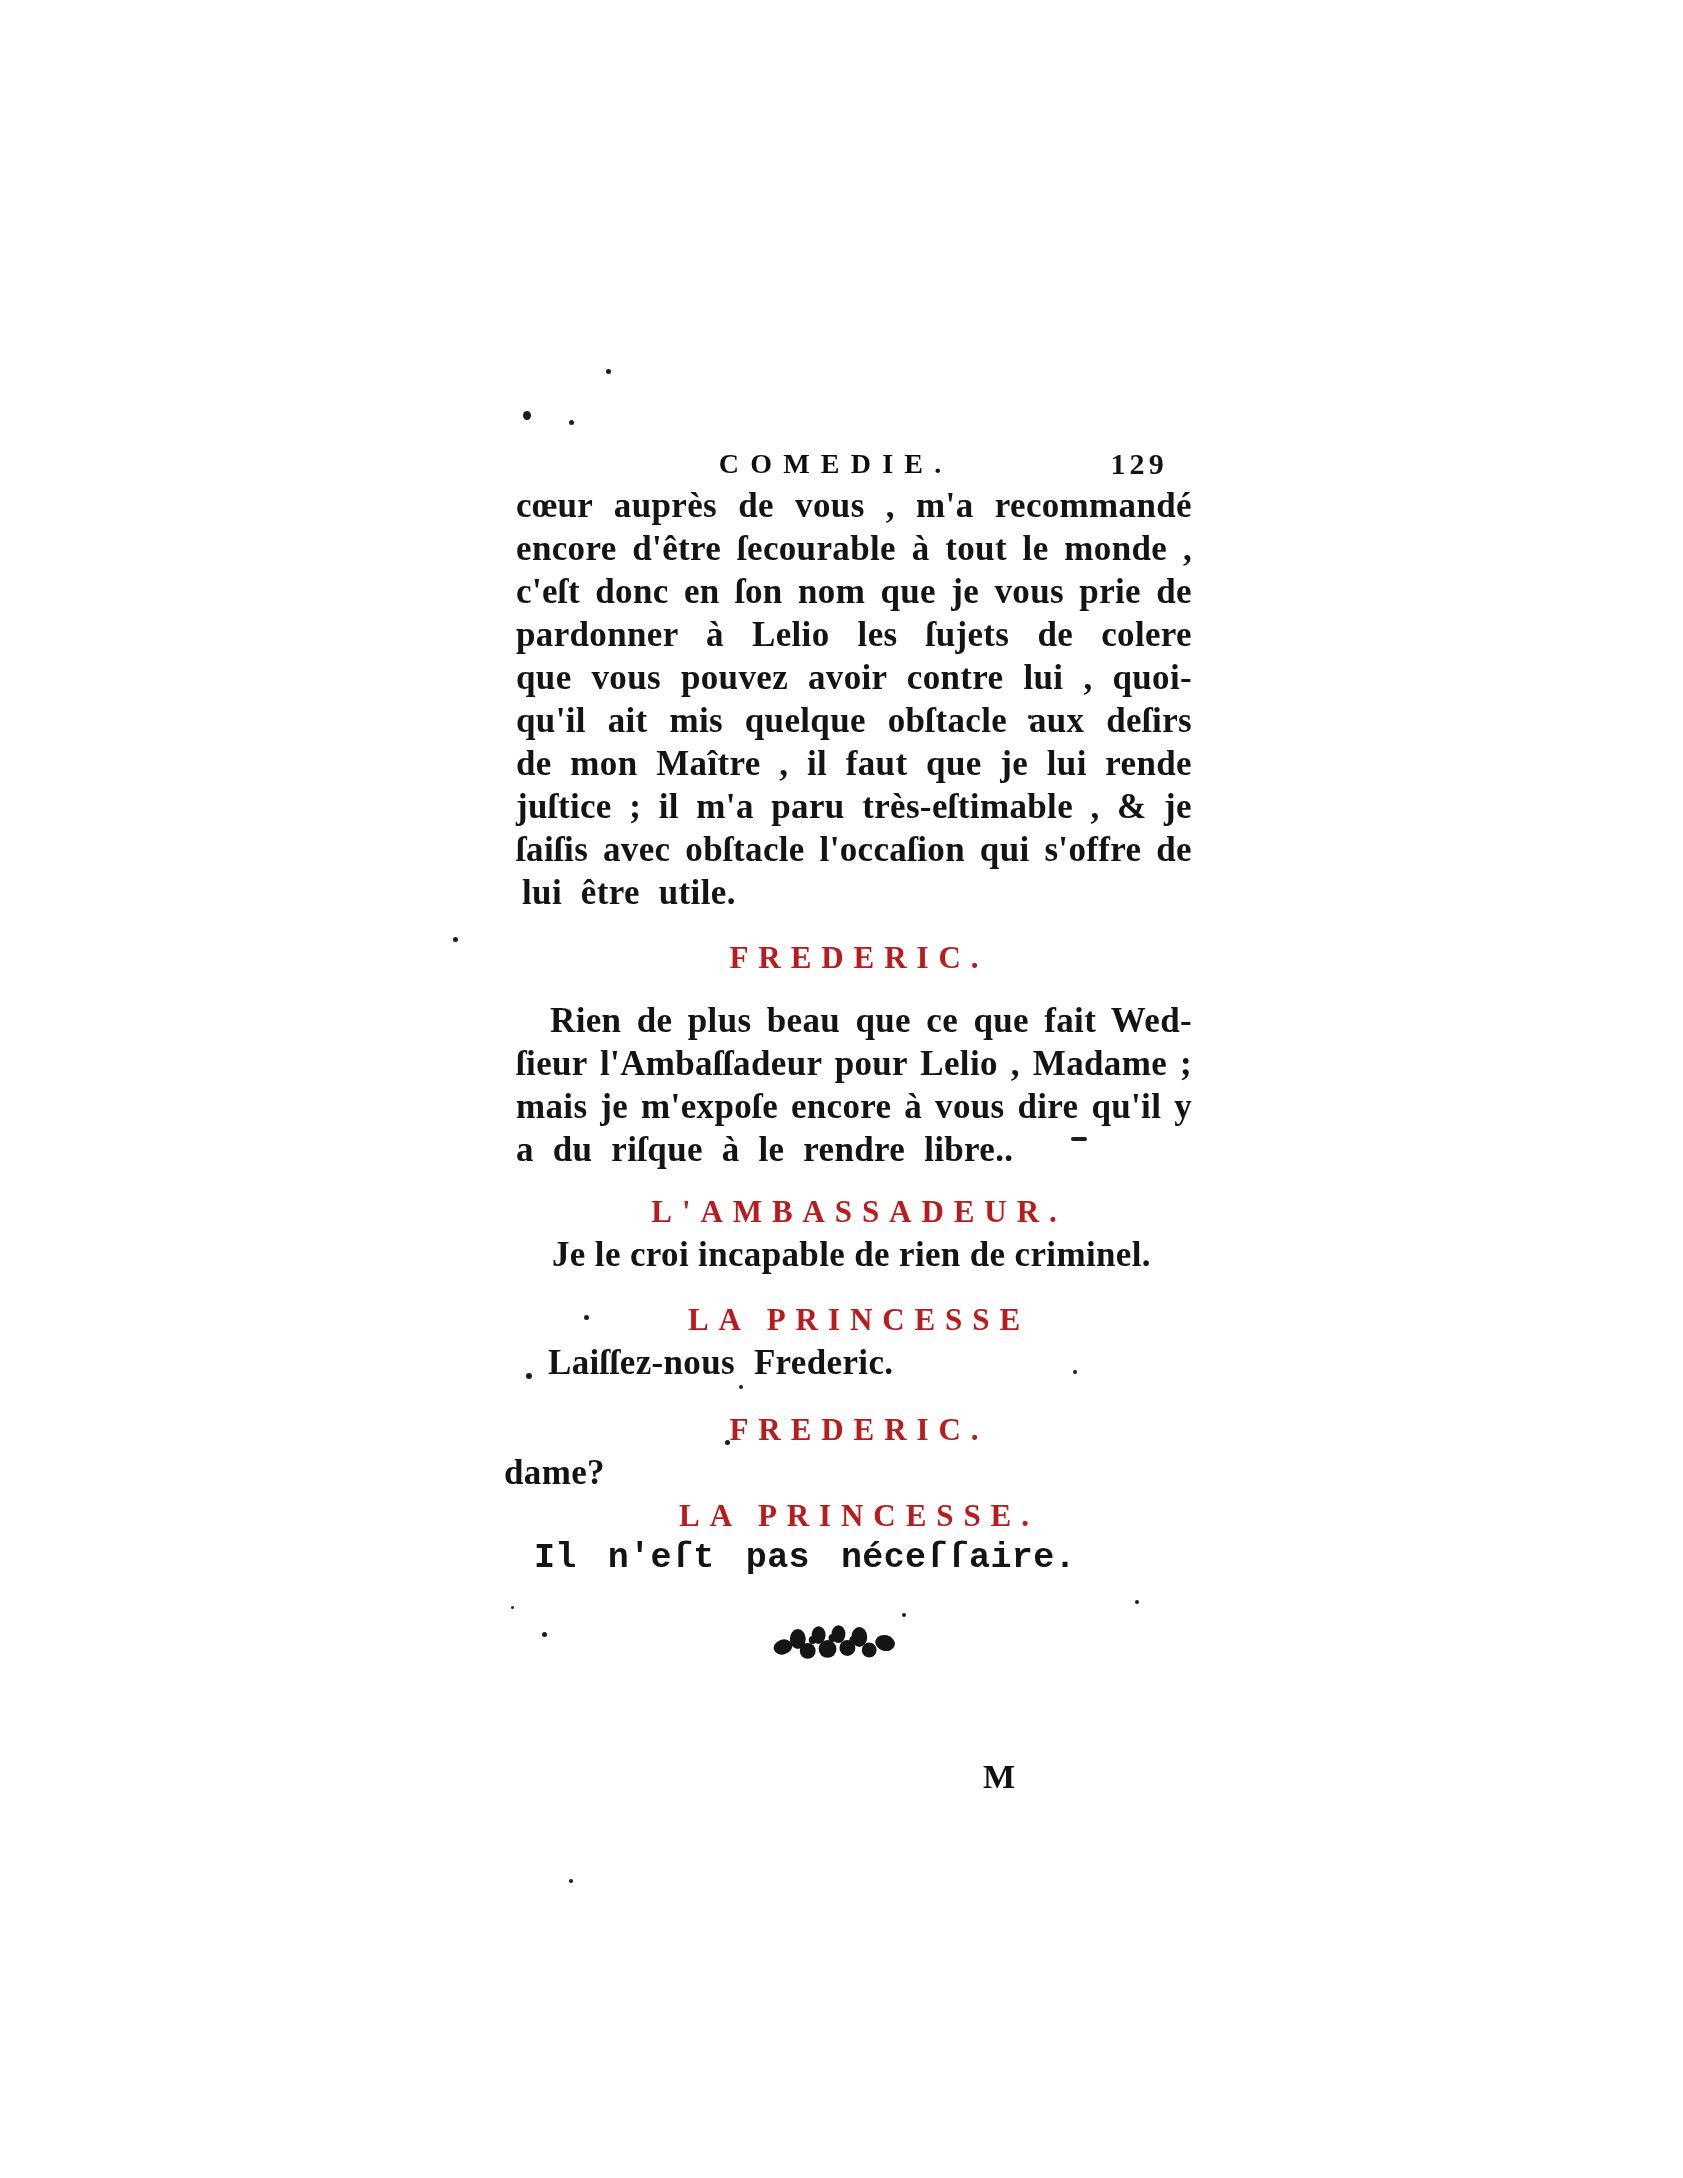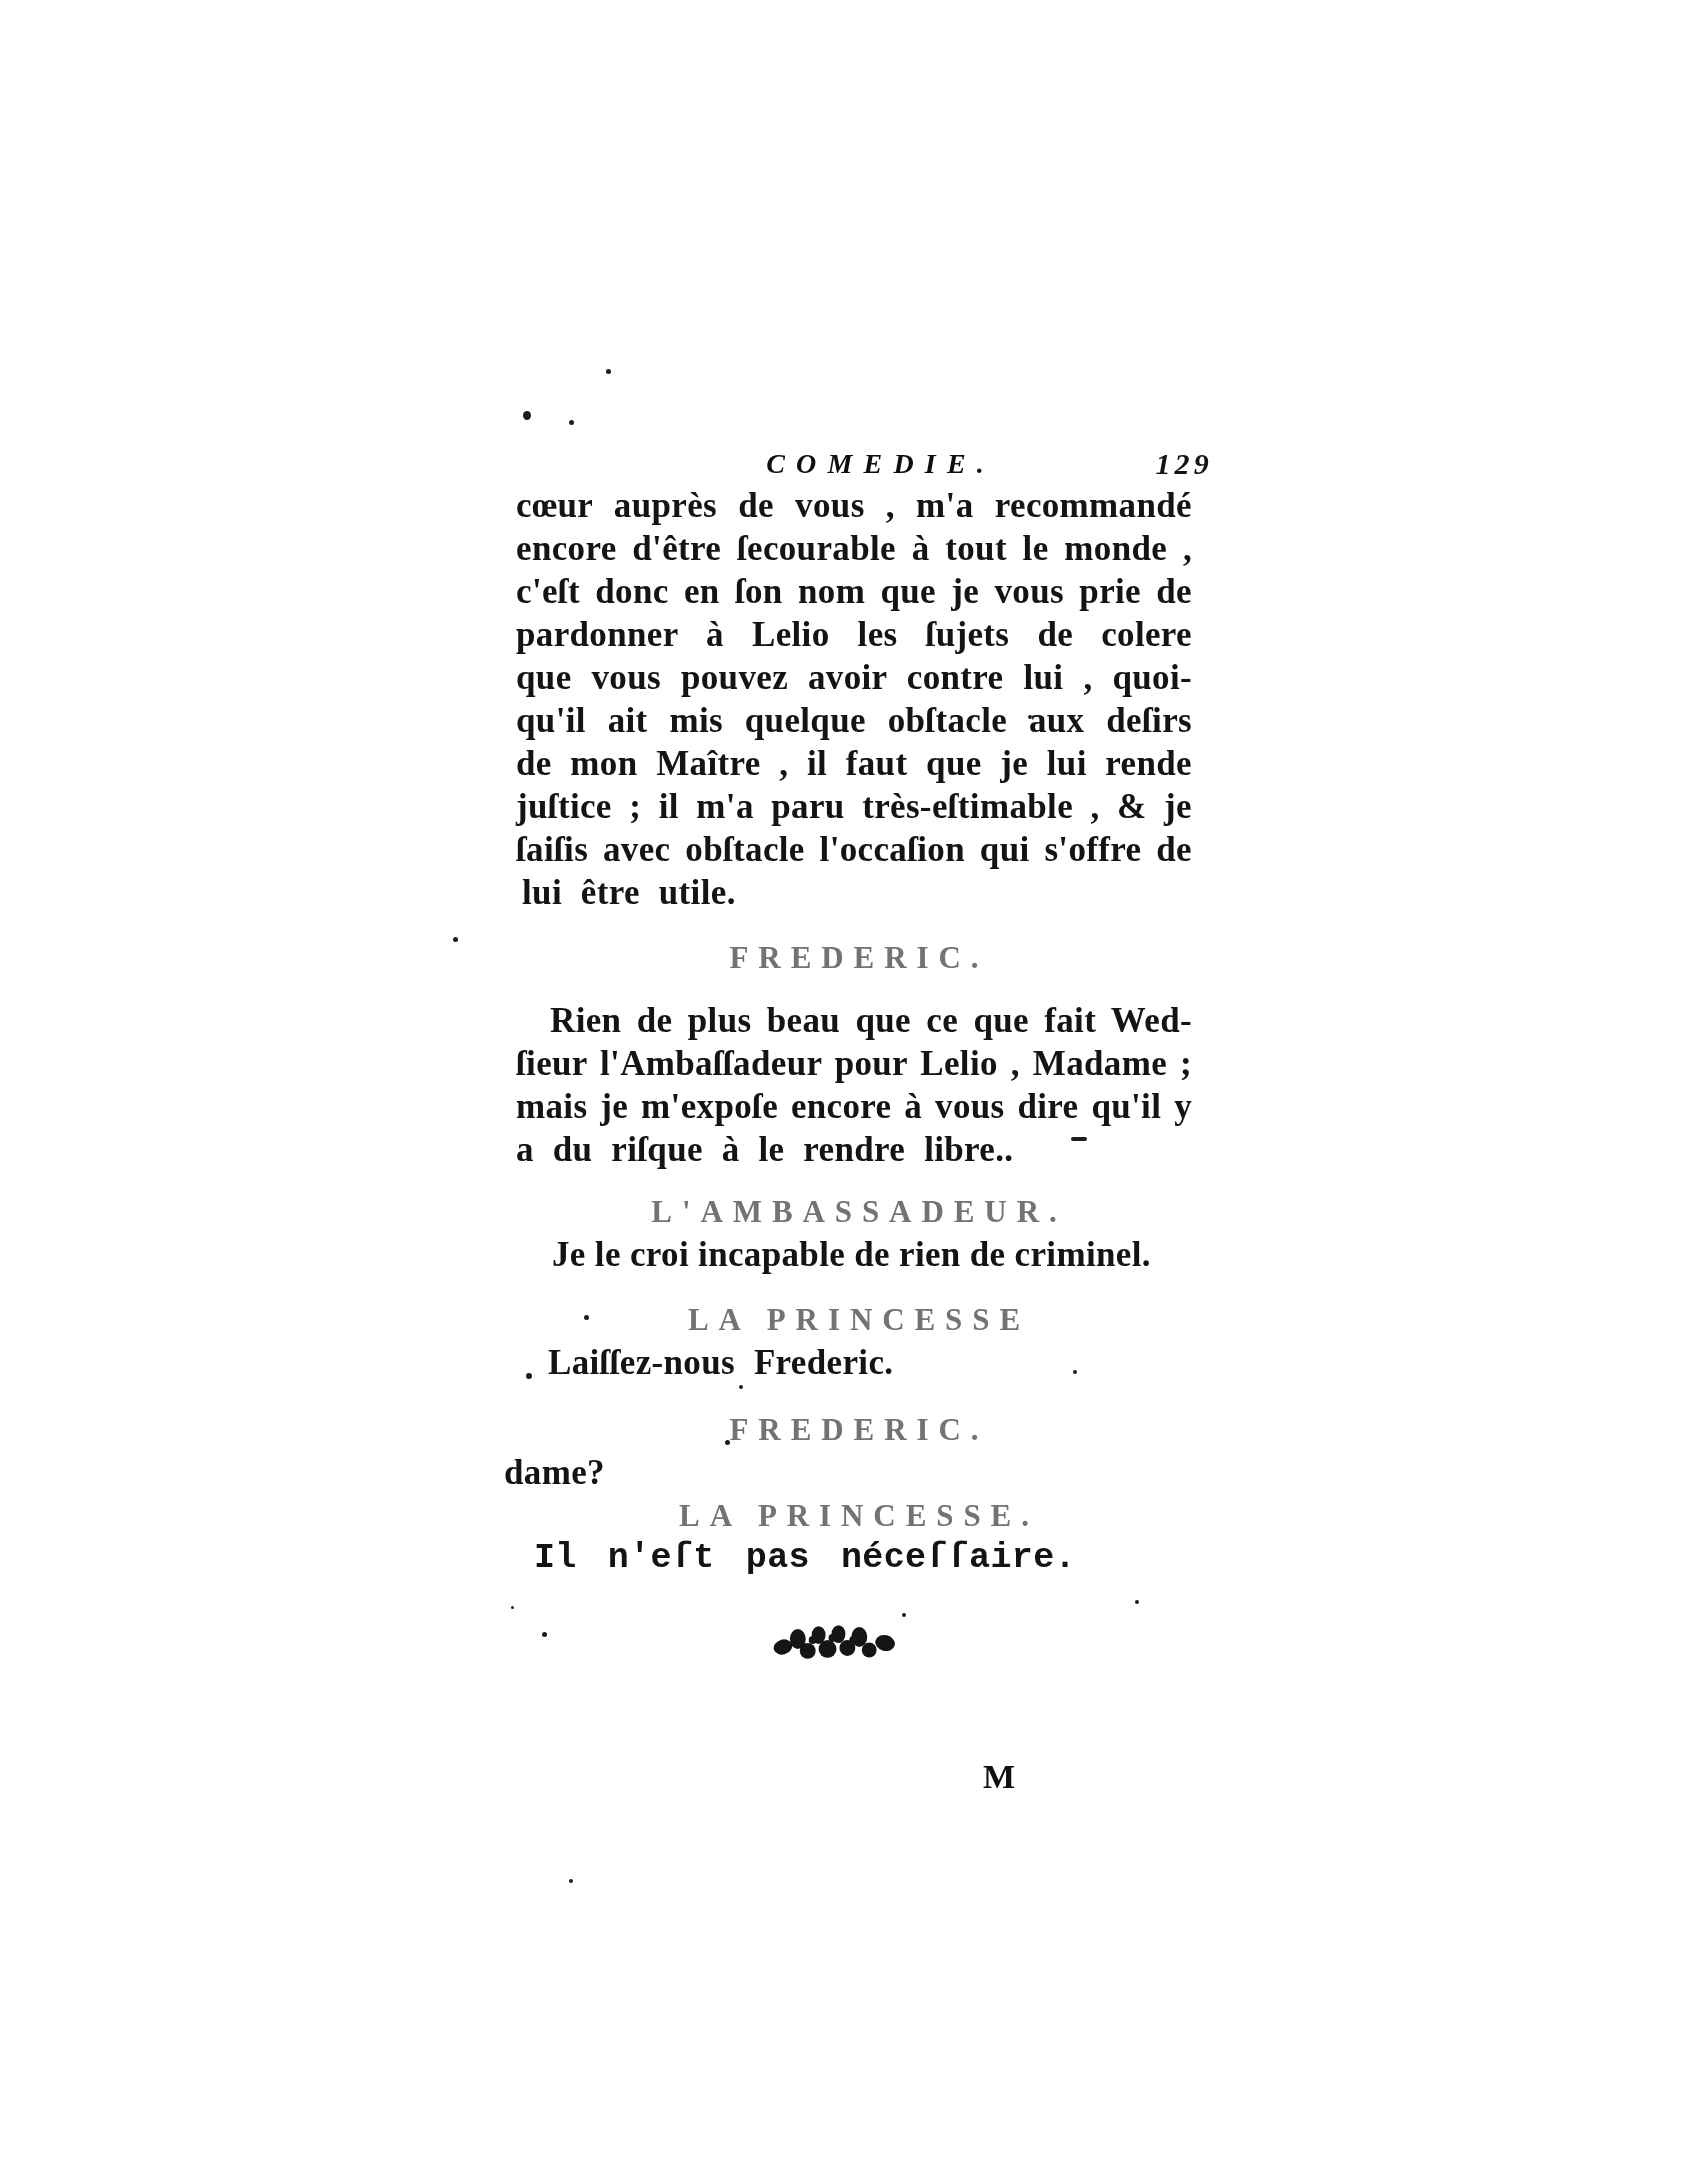--- a/index.html
+++ b/index.html
@@ -7,23 +7,22 @@
   .page{
     position:relative;
     width:1683px;height:2178px;
     background:#ffffff;
     overflow:hidden;
     font-family:"Liberation Serif","DejaVu Serif",serif;
     color:#141414;
   }
   
   .running-head{
-    position:absolute;left:537px;top:443px;width:676px;height:42px;
+    position:absolute;left:492px;top:443px;width:676px;height:42px;
     line-height:42px;
-    font-style:italic;
   }
   .head-title{
     display:block;text-align:center;
     font-size:28px;font-weight:bold;letter-spacing:0.40em;
     color:#0e0e0e;
     padding-left:0.4em; 
   }
   .page-num{
     position:absolute;right:0;top:0;
     font-size:30px;font-weight:bold;letter-spacing:0.14em;
@@ -43,21 +42,21 @@
   .ind34{text-indent:34px;}
   .ind36{text-indent:36px;}
   .ind32{text-indent:32px;}
   .ind25{text-indent:25px;}
   .ind18{text-indent:18px;font-family:Liberation Mono, monospace;}
   .ind6{text-indent:6px;}
   .outdent{margin-left:-12px;}
   .speaker{
     height:43px;line-height:43px;text-align:center;
     font-size:31px;font-weight:bold;letter-spacing:0.32em;
-    color:#737373;
+    color:#b91c1c;
     padding-left:0.32em;
   }
   .mt22{margin-top:22px;}
   .mt20{margin-top:20px;}
   .mt19{margin-top:19px;}
   .mt24{margin-top:24px;}
   .mt23{margin-top:23px;}
   .ornament-row{
     margin-top:38px;height:48px;text-align:center;
   }

